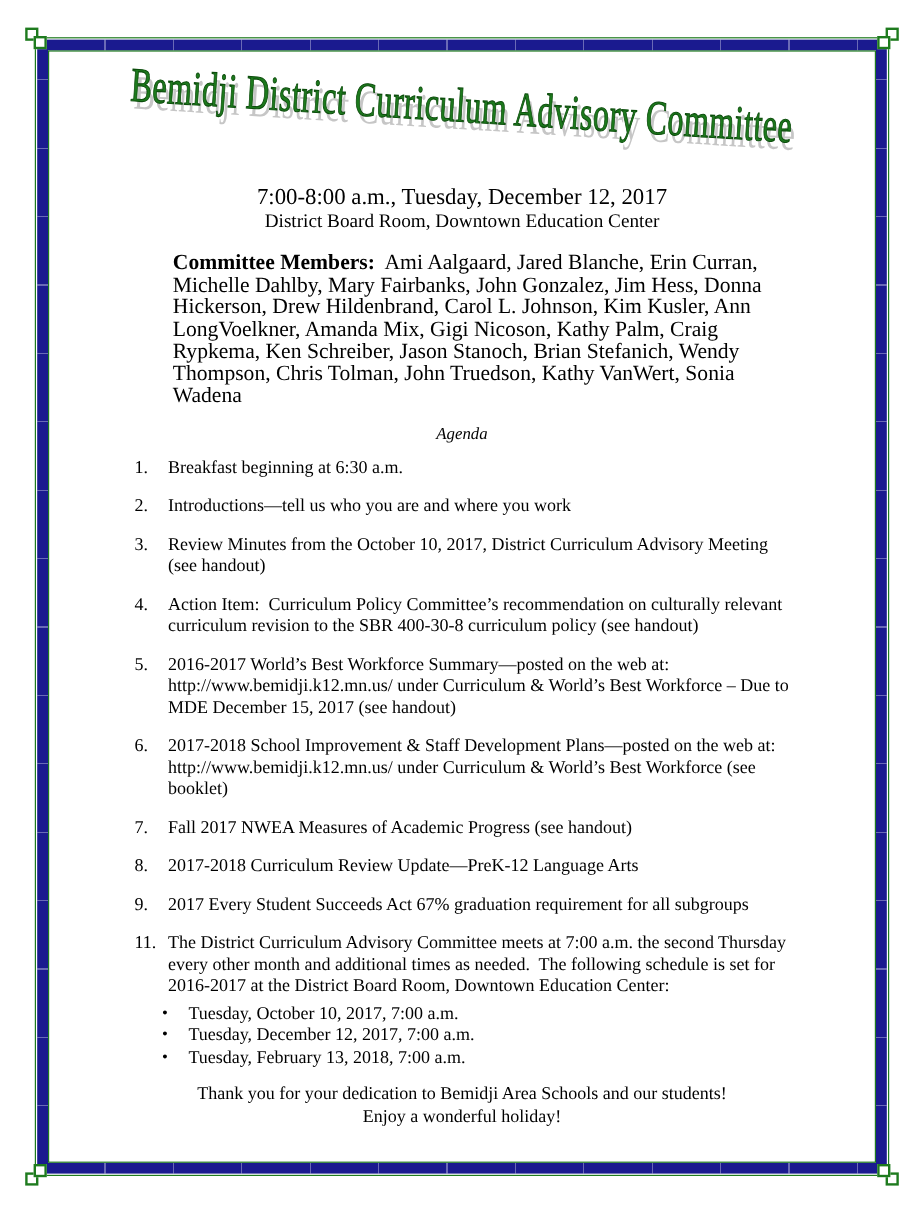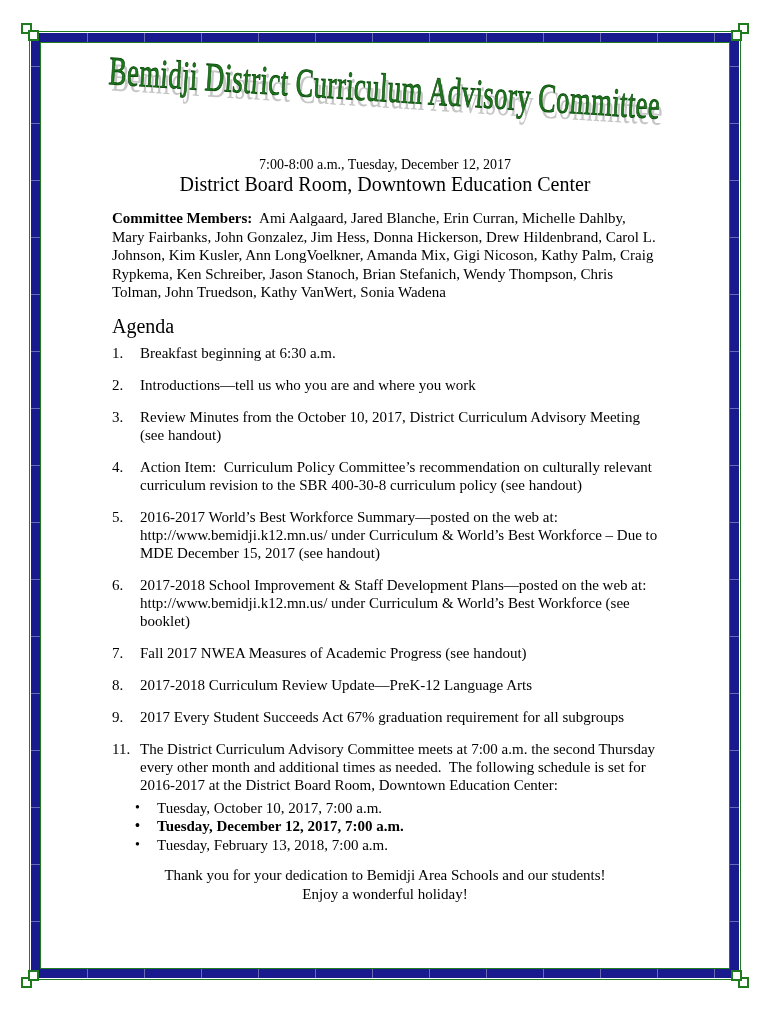--- a/index.html
+++ b/index.html
@@ -74,43 +74,46 @@
     color: var(--title-green);
     -webkit-text-stroke: 0.6px #0c4d0c;
     text-shadow: 3px 4px 0 var(--title-shadow);
     transform: rotate(3.6deg) scale(1.02, 1.55);
     transform-origin: center center;
     margin-top: 18px;
   }
 
   .datetime {
     text-align: center;
-    font-size: 14px;
+    font-size: 19px;
     line-height: 21px;
     margin-top: 6px;
   }
   .location {
     text-align: center;
-    font-size: 20px;
+    font-size: 16px;
     line-height: 19px;
   }
 
   .members {
     margin-top: 15px;
-    font-size: 15px;
+    font-size: 18px;
     line-height: 18.5px;
+    margin-left: 32px;
   }
   .members .label { font-weight: bold; }
 
   .agenda-heading {
+    text-align: center;
     font-weight: normal;
-    font-size: 20px;
+    font-size: 14px;
     line-height: 22px;
     margin-top: 13px;
     margin-bottom: 7px;
+    font-style: italic;
   }
 
   .agenda-item {
     display: flex;
     margin-bottom: 14px;
   }
   .agenda-item .num {
     flex: 0 0 28px;
   }
   .agenda-item .txt {
@@ -216,21 +219,21 @@
       <span class="txt">2017 Every Student Succeeds Act 67% graduation requirement for all subgroups</span>
     </div>
     <div class="agenda-item">
       <span class="num">11.</span>
       <span class="txt">The District Curriculum Advisory Committee meets at 7:00 a.m. the second Thursday every other month and additional times as needed.  The following schedule is set for 2016-2017 at the District Board Room, Downtown Education Center:</span>
     </div>
   </div>
 
   <div class="schedule">
     <div class="schedule-item">Tuesday, October 10, 2017, 7:00 a.m.</div>
-    <div class="schedule-item" style="font-weight: bold;">Tuesday, December 12, 2017, 7:00 a.m.</div>
+    <div class="schedule-item" style="font-weight: normal;">Tuesday, December 12, 2017, 7:00 a.m.</div>
     <div class="schedule-item">Tuesday, February 13, 2018, 7:00 a.m.</div>
   </div>
 
   <div class="closing">
     <div>Thank you for your dedication to Bemidji Area Schools and our students!</div>
     <div>Enjoy a wonderful holiday!</div>
   </div>
 
 </div>
 

